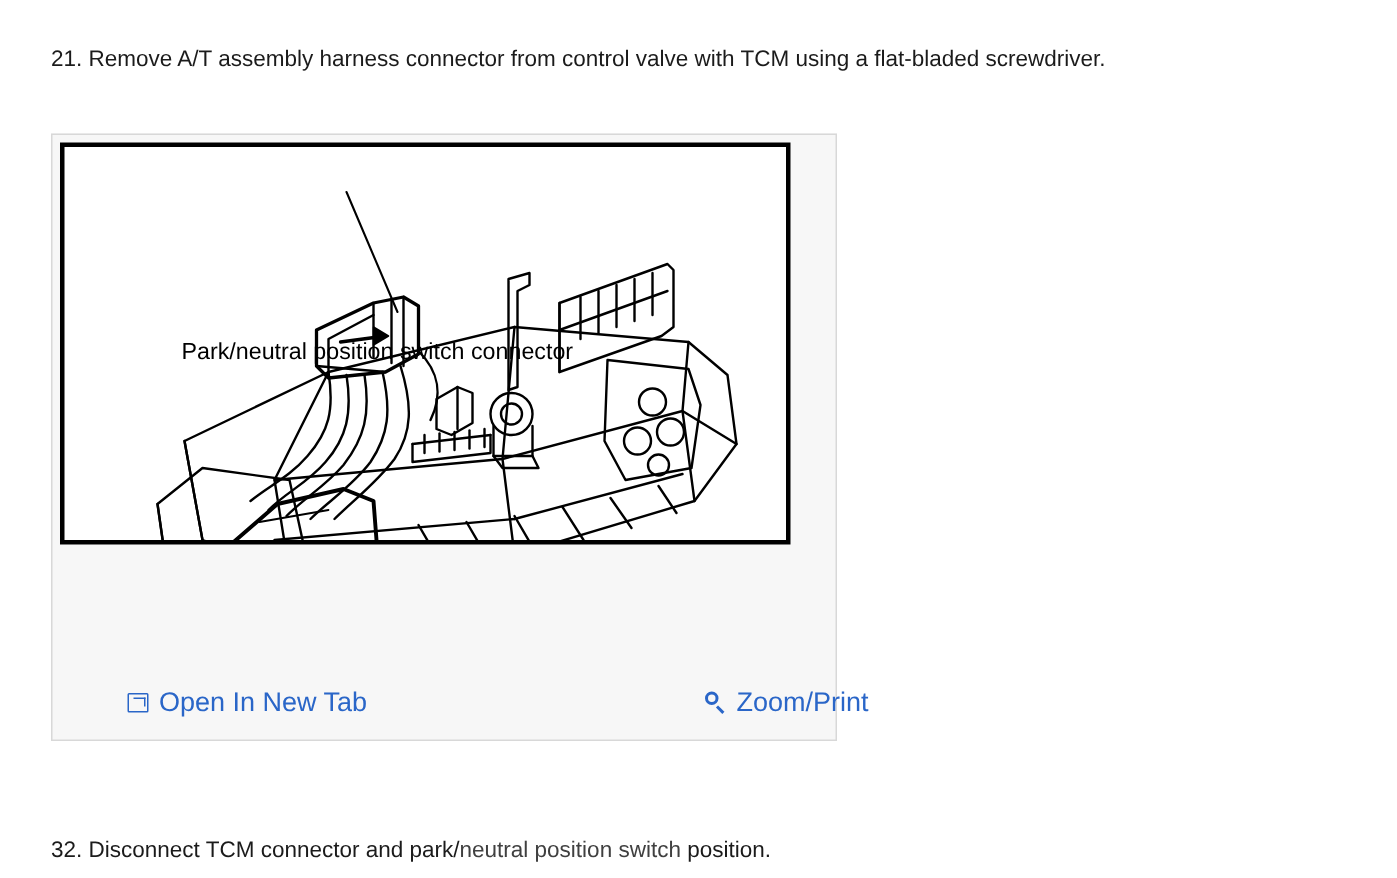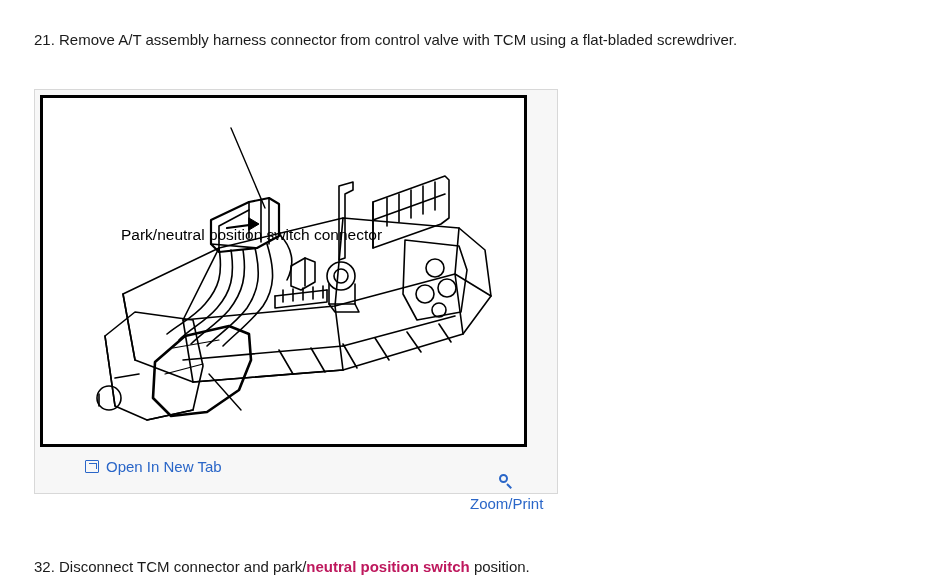--- a/index.html
+++ b/index.html
@@ -27,39 +27,38 @@
     top: 20px;
     white-space: nowrap;
   }
   #step-22 {
     position: absolute;
     left: 34px;
     top: 547px;
     white-space: nowrap;
   }
   .link {
-    color: #be185d;
-    font-weight: bold;
+    color: #404040;
   }
   .figure-panel {
     position: absolute;
     left: 34px;
     top: 89px;
     width: 524px;
     height: 405px;
     background: #f7f7f7;
     border: 1px solid #d8d8d8;
     box-sizing: border-box;
   }
   .figure-frame {
     position: absolute;
     left: 5px;
     top: 5px;
     width: 487px;
-    height: 352px;
+    height: 268px;
     border: 3px solid #000000;
     background: #ffffff;
     box-sizing: border-box;
     overflow: hidden;
   }
   .figure-svg {
     display: block;
   }
   .caption-title {
     position: absolute;
@@ -80,28 +79,27 @@
     position: absolute;
     left: 45px;
     top: 6px;
     display: flex;
     align-items: center;
     gap: 7px;
   }
   .tool-right {
     position: absolute;
     left: 430px;
-    top: 22px;
+    top: 6px;
     display: flex;
     align-items: center;
     gap: 6px;
-    flex-direction: column;
   }
   .tool-label {
-    font-size: 15px;
+    font-size: 18px;
     color: #2a66c8;
     cursor: pointer;
   }
   .icon {
     display: inline-block;
     line-height: 1;
   }
   .newtab-icon {
     width: 14px;
     height: 13px;

